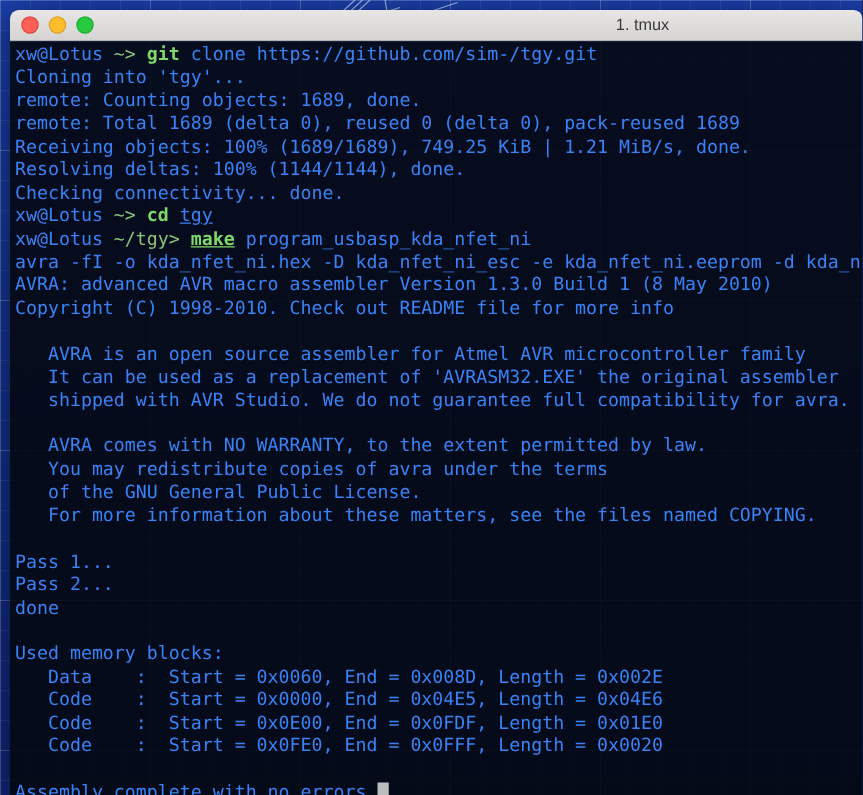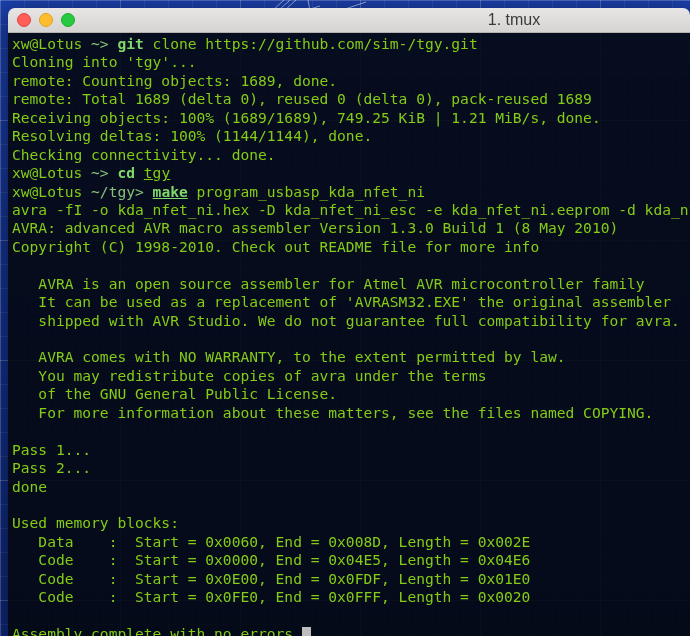--- a/index.html
+++ b/index.html
@@ -80,21 +80,21 @@
 
   #title-text {
     position: absolute;
     left: 0;
     right: 0;
     top: 0;
     height: 24px;
     line-height: 24px;
     text-align: center;
     font-family: "Liberation Sans", sans-serif;
-    font-size: 16px;
+    font-size: 13px;
     color: #3a3a3a;
     padding-left: 330px;
     box-sizing: border-box;
     pointer-events: none;
   }
 
   
   #terminal {
     position: relative;
     height: 604px;
@@ -108,21 +108,21 @@
     font-size: 14.6px;
     line-height: 18.45px;
     color: #d8d8d8;
     white-space: pre;
     letter-spacing: 0px;
   }
   .line { height: 18.45px; }
 
   .c-green   { color: #7fd96a; font-weight: bold; }
   .c-prompt  { color: #88c379; }
-  .c-white   { color: #84cc16; }
+  .c-white   { color: #3b82f6; }
   .c-under   { text-decoration: underline; }
 
   .cursor {
     display: inline-block;
     width: 8.8px;
     height: 15px;
     background: #bdbdbd;
     vertical-align: -3px;
   }
 </style>

